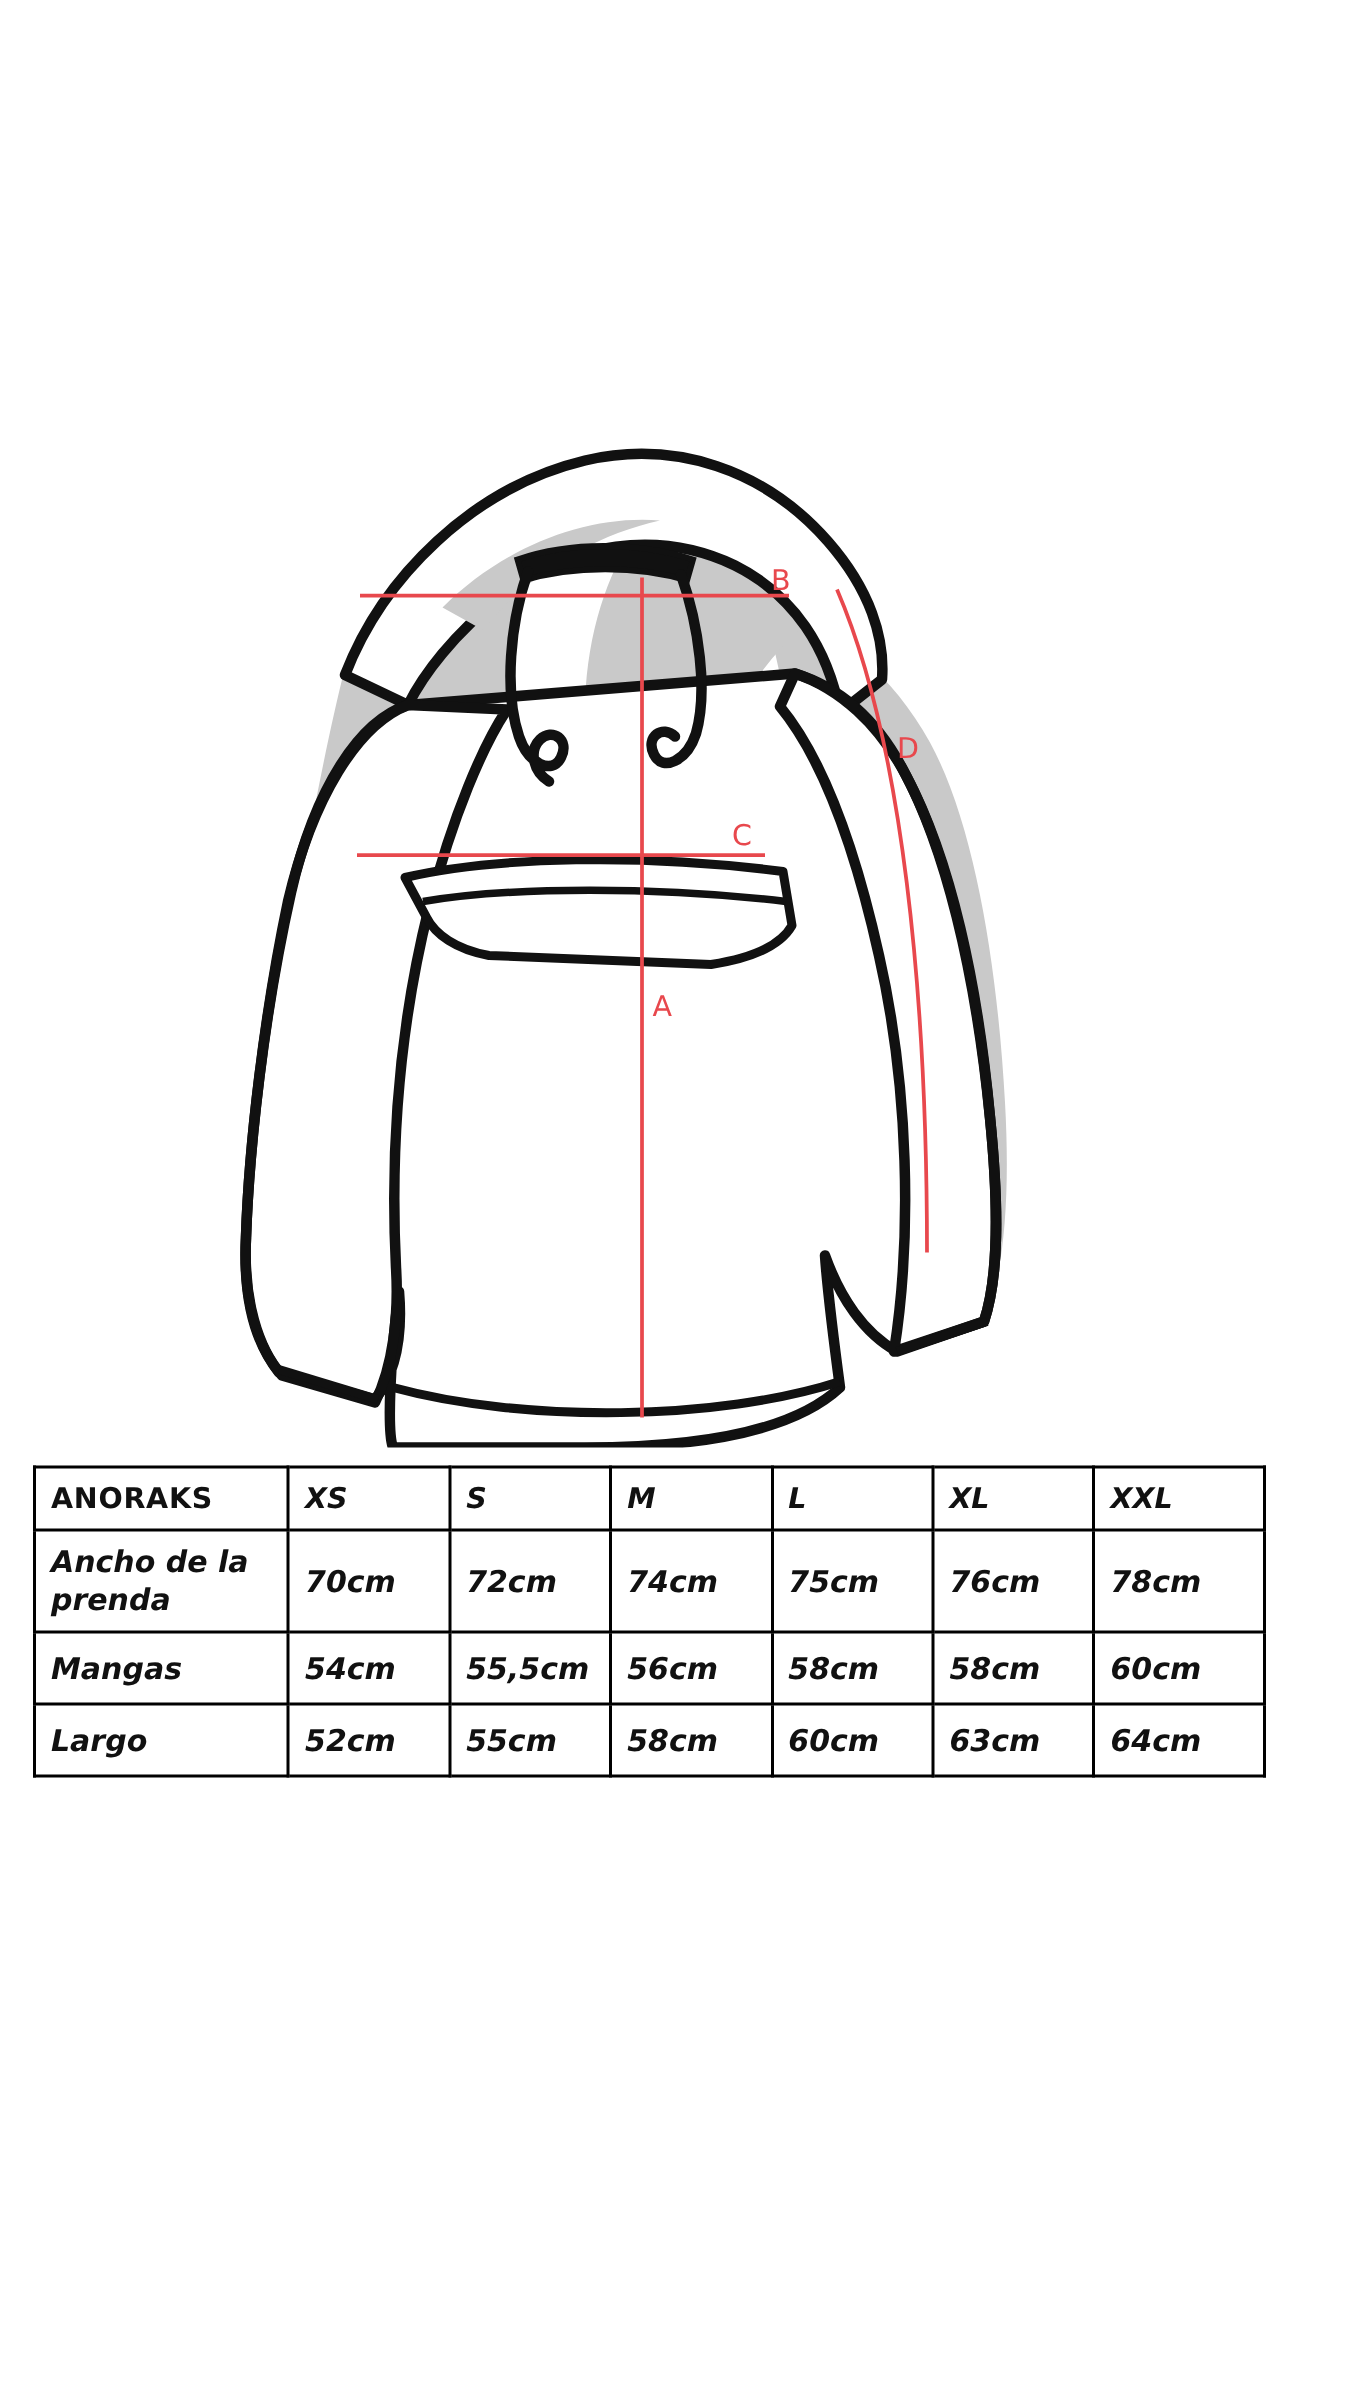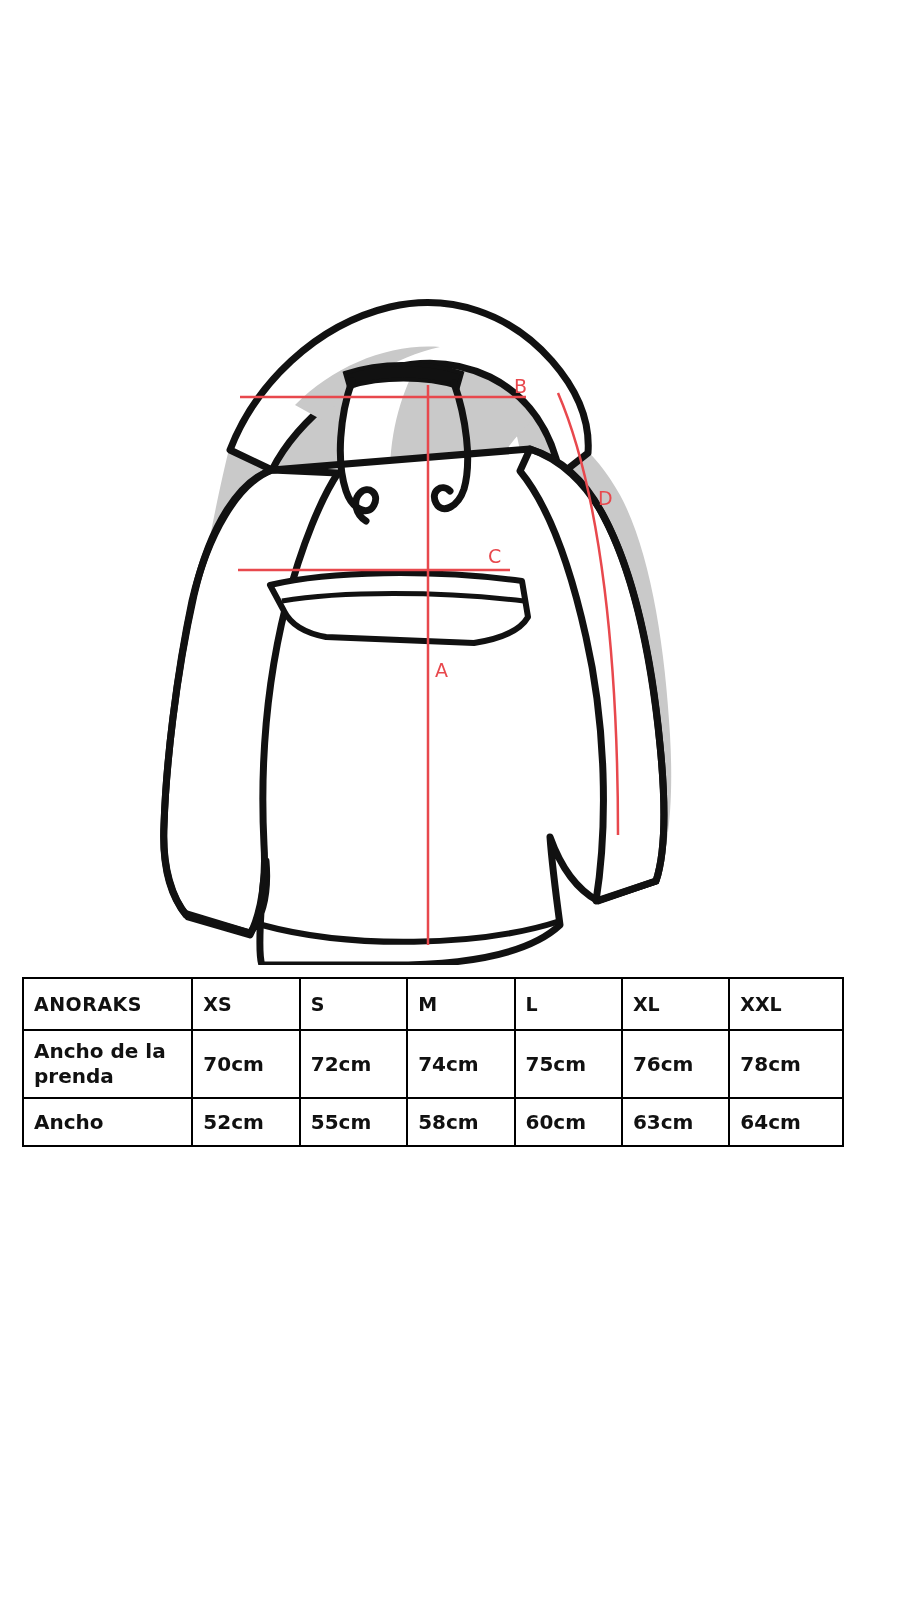--- a/index.html
+++ b/index.html
@@ -82,29 +82,30 @@
     width: 822px;
     border-collapse: collapse;
     table-layout: fixed;
   }
   .size-table td, .size-table th {
     border: 2px solid #000000;
     padding: 8px 10px;
     font-family: "DejaVu Sans", sans-serif;
     font-size: 20px;
     font-weight: bold;
+    font-style: italic;
     color: #111111;
     text-align: left;
     vertical-align: middle;
     height: 48px;
     box-sizing: border-box;
   }
   .size-table thead th {
     font-size: 19px;
-    height: 52px;
+    height: 42px;
     padding: 4px 10px;
   }
   .size-table thead th.label-col {
     font-style: normal;
     letter-spacing: 0.5px;
   }
   .size-table .label-col { width: 164px; }
   .size-table .sz { width: 104px; }
   .size-table .sz-wide { width: 110px; }
   .row-label {
@@ -206,21 +207,30 @@
     <tr>
       <td class="row-label">Ancho de la prenda</td>
       <td>70cm</td>
       <td>72cm</td>
       <td>74cm</td>
       <td>75cm</td>
       <td>76cm</td>
       <td>78cm</td>
     </tr>
     <tr>
-      <td class="row-label">Ancho</td>
+      <td class="row-label">Mangas</td>
+      <td>54cm</td>
+      <td>55,5cm</td>
+      <td>56cm</td>
+      <td>58cm</td>
+      <td>58cm</td>
+      <td>60cm</td>
+    </tr>
+    <tr>
+      <td class="row-label">Largo</td>
       <td>52cm</td>
       <td>55cm</td>
       <td>58cm</td>
       <td>60cm</td>
       <td>63cm</td>
       <td>64cm</td>
     </tr>
   </tbody>
 </table>
 

